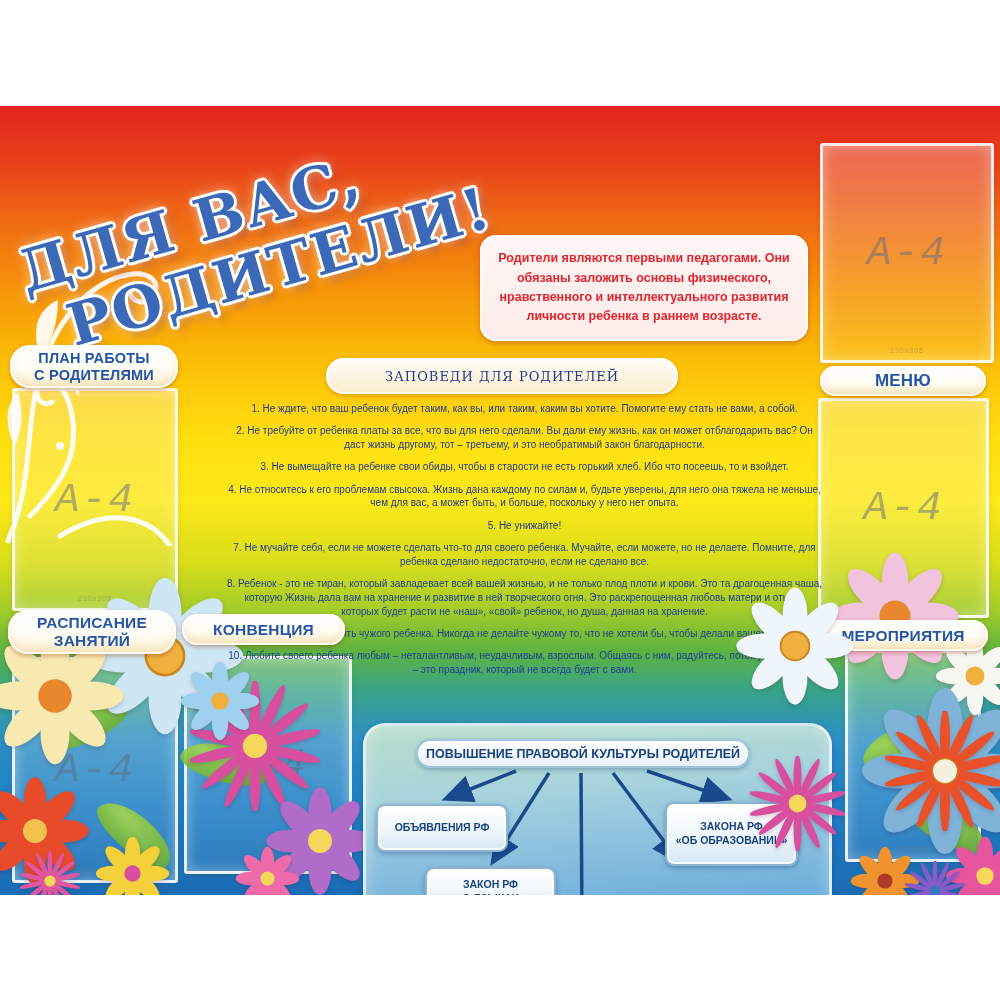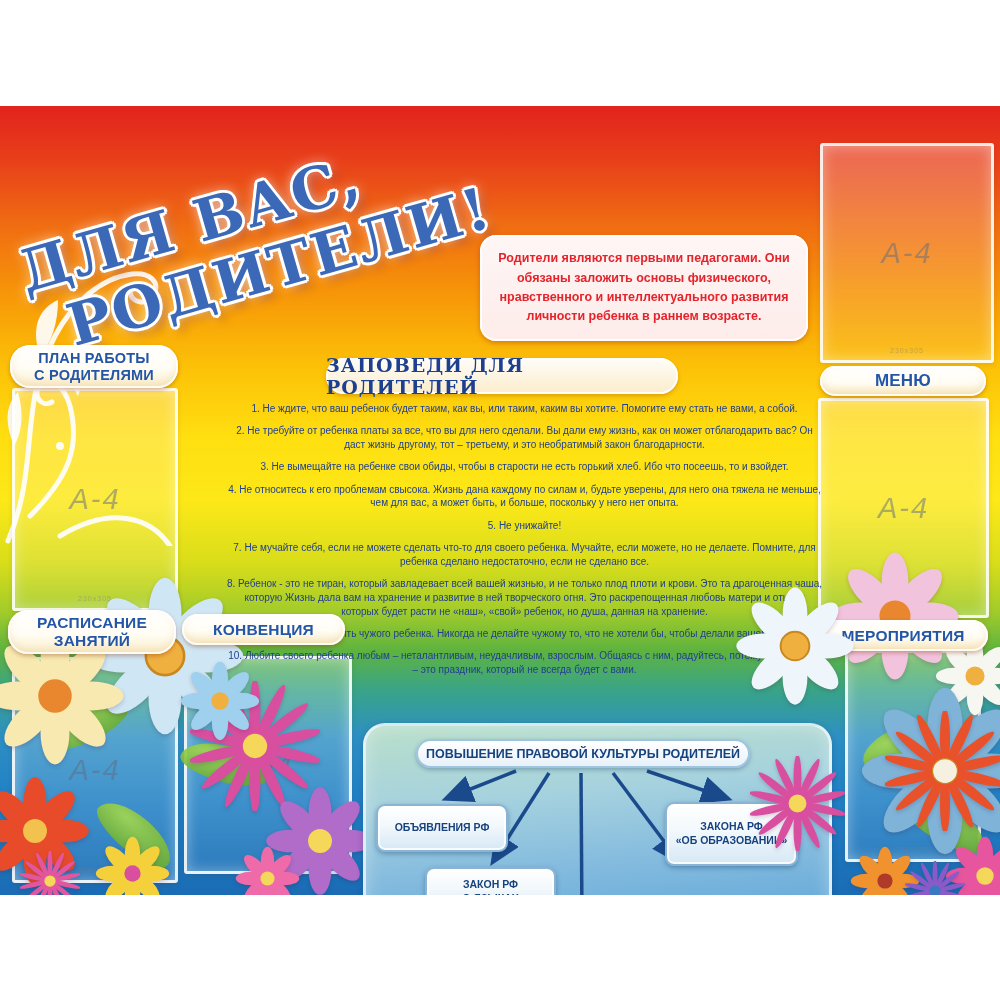--- a/index.html
+++ b/index.html
@@ -13,21 +13,21 @@
   .pill{position:absolute;display:flex;align-items:center;justify-content:center;text-align:center;
     background:linear-gradient(180deg,#ffffff 0%,#fffdf4 55%,#fbeecb 100%);
     border-radius:20px;color:#2456a8;font-weight:bold;
     box-shadow:0 2px 4px rgba(130,40,0,.35), inset 0 0 0 2px rgba(255,255,255,.85), inset 0 -4px 8px rgba(225,190,120,.35);
     white-space:pre-line;line-height:1.15;z-index:6;letter-spacing:.2px;}
   
   .pocket{position:absolute;border:3px solid rgba(255,255,255,.88);border-radius:3px;
     background:linear-gradient(180deg,rgba(255,255,255,.25),rgba(255,255,255,.08));
     box-shadow:inset 0 0 14px rgba(255,255,255,.4), 0 2px 5px rgba(90,40,0,.12);
     display:flex;align-items:center;justify-content:center;z-index:2;}
-  .pocket .a4{font-family:Liberation Sans, sans-serif;font-style:italic;font-size:29px;
+  .pocket .a4{font-family:Liberation Mono, monospace;font-style:italic;font-size:41px;
     color:rgba(95,108,130,.5);letter-spacing:2px;}
   .pocket .sz{position:absolute;bottom:6px;left:0;right:0;text-align:center;font-size:7px;
     color:rgba(125,125,125,.45);letter-spacing:1px;}
   
   .title-wrap{position:absolute;left:18px;top:128px;width:500px;transform:rotate(-16deg);transform-origin:40px 120px;z-index:5;}
   .title-line{font-family:"DejaVu Serif",serif;font-weight:bold;font-size:58px;color:#3b69b8;
     letter-spacing:2px;line-height:1.12;
     text-shadow:-2px -2px 0 #fff,2px -2px 0 #fff,-2px 2px 0 #fff,2px 2px 0 #fff,
       -3px 0 0 #fff,3px 0 0 #fff,0 3px 0 #fff,0 -3px 0 #fff,
       0 0 14px rgba(255,255,255,.95), 5px 7px 10px rgba(120,20,20,.45);}
@@ -35,21 +35,21 @@
   .title-line.l2{margin-left:58px;}
   
   .intro{position:absolute;left:480px;top:129px;width:328px;height:106px;border-radius:16px;
     background:linear-gradient(180deg,#fef6f5,#fdecea);box-shadow:0 2px 5px rgba(140,30,10,.35), inset 0 0 0 2px rgba(255,255,255,.9);
     display:flex;align-items:center;justify-content:center;padding:24px 14px;box-sizing:border-box;z-index:5;}
   .intro p{margin:0;text-align:center;color:#e5232b;font-weight:bold;font-size:12.5px;line-height:1.55;}
   
   .cmd-title{position:absolute;left:326px;top:252px;width:352px;height:36px;border-radius:18px;z-index:5;
     background:linear-gradient(180deg,#fffef9,#fbeccb);display:flex;align-items:center;justify-content:center;
     box-shadow:0 2px 4px rgba(150,60,0,.3), inset 0 0 0 2px rgba(255,255,255,.9);}
-  .cmd-title span{font-family:"DejaVu Serif",serif;font-weight:bold;font-size:19px;color:#1c3f8f;letter-spacing:1px;}
+  .cmd-title span{font-family:"DejaVu Serif",serif;font-weight:normal;font-size:13px;color:#1c3f8f;letter-spacing:1px;}
   .cmds{position:absolute;left:178px;top:296px;width:646px;z-index:4;}
   .cmds p{margin:0 0 8.5px 0;text-align:center;color:#20408e;font-weight:normal;font-size:10px;line-height:1.38;padding-left:47px;}
   
   .panel{position:absolute;left:363px;top:617px;width:469px;height:261px;border-radius:22px;z-index:5;
     background:linear-gradient(175deg,#b9dfca 0%,#a6d2de 28%,#82bade 55%,#5da5d8 82%,#4b97d0 100%);
     border:3px solid rgba(236,246,250,.85);box-sizing:border-box;
     box-shadow:inset 0 0 18px rgba(255,255,255,.35), 0 2px 6px rgba(0,40,90,.25);}
   .fc-title{position:absolute;left:50px;top:13px;width:334px;height:29px;border-radius:15px;
     background:linear-gradient(180deg,#ffffff,#e8f2fa);border:2px solid #9fc4de;box-sizing:border-box;
     display:flex;align-items:center;justify-content:center;

